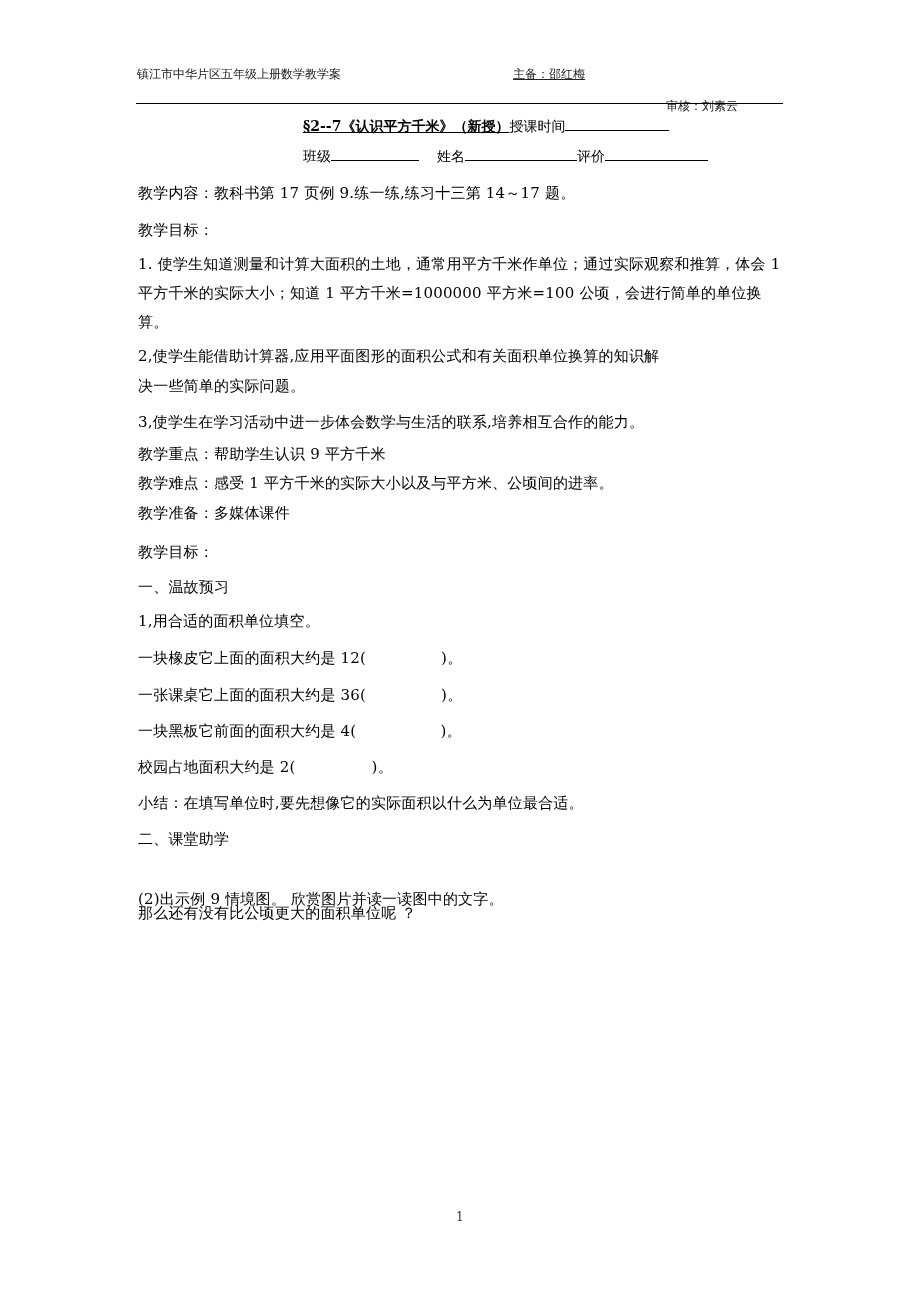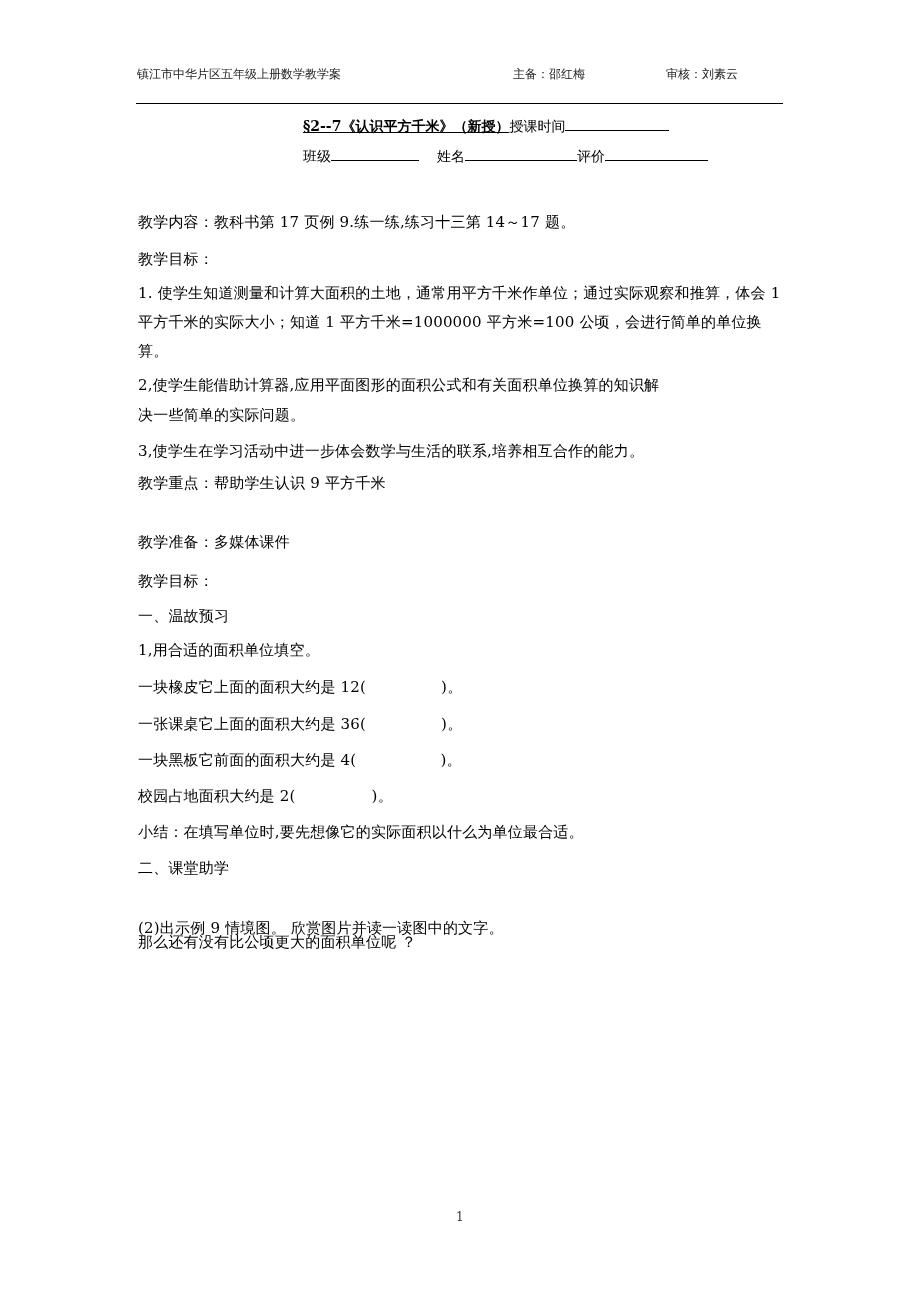--- a/index.html
+++ b/index.html
@@ -24,22 +24,22 @@
     .hdr {
       position: absolute;
       top: 66px;
       font-size: 12px;
       line-height: 16px;
       color: #222;
       white-space: nowrap;
       text-align: center;
     }
     .hdr-left { left: 137px; }
-    .hdr-author { left: 513px; }
-    .hdr-reviewer { left: 666px; }
+    .hdr-author { left: 513px; text-decoration: underline; }
+    .hdr-reviewer { left: 666px; margin-top: 32px; }
     .hdr-rule {
       position: absolute;
       left: 136px;
       top: 103px;
       width: 647px;
       height: 0;
       border-top: 1.5px solid #000;
     }
     .title-line {
       position: absolute;
@@ -65,21 +65,20 @@
       white-space: nowrap;
     }
     .info-gap { display: inline-block; width: 18px; }
     .para {
       position: absolute;
       left: 138px;
       font-size: 15px;
       line-height: 20px;
       white-space: nowrap;
       letter-spacing: 0.2px;
-      margin-top: 29px;
     }
     .wrap {
       white-space: normal;
       width: 650px;
       line-height: 29px;
     }
     .pn {
       position: absolute;
       left: 456px;
       top: 1209px;
@@ -109,20 +108,21 @@
   </div>
 
   <div class="para" style="top:183px">教学内容：教科书第 17 页例 9.练一练,练习十三第 14～17 题。</div>
   <div class="para" style="top:220px">教学目标：</div>
   <div class="para wrap" style="top:250px">1. 使学生知道测量和计算大面积的土地，通常用平方千米作单位；通过实际观察和推算，体会 1 平方千米的实际大小；知道 1 平方千米=1000000 平方米=100 公顷，会进行简单的单位换算。</div>
   <div class="para" style="top:346px">2,使学生能借助计算器,应用平面图形的面积公式和有关面积单位换算的知识解</div>
   <div class="para" style="top:376px">决一些简单的实际问题。</div>
   <div class="para" style="top:412px">3,使学生在学习活动中进一步体会数学与生活的联系,培养相互合作的能力。</div>
 
   <div class="para" style="top:444px">教学重点：帮助学生认识 9 平方千米</div>
+  <div class="para" style="top:473px">教学难点：感受 1 平方千米的实际大小以及与平方米、公顷间的进率。</div>
   <div class="para" style="top:503px">教学准备：多媒体课件</div>
   <div class="para" style="top:542px">教学目标：</div>
 
   <div class="para" style="top:577px">一、温故预习</div>
   <div class="para" style="top:611px">1,用合适的面积单位填空。</div>
 
   <div class="para" style="top:648px">
     <span>一块橡皮它上面的面积大约是 12(</span><span class="gap-paren"></span><span>)。</span>
   </div>
   <div class="para" style="top:685px">

